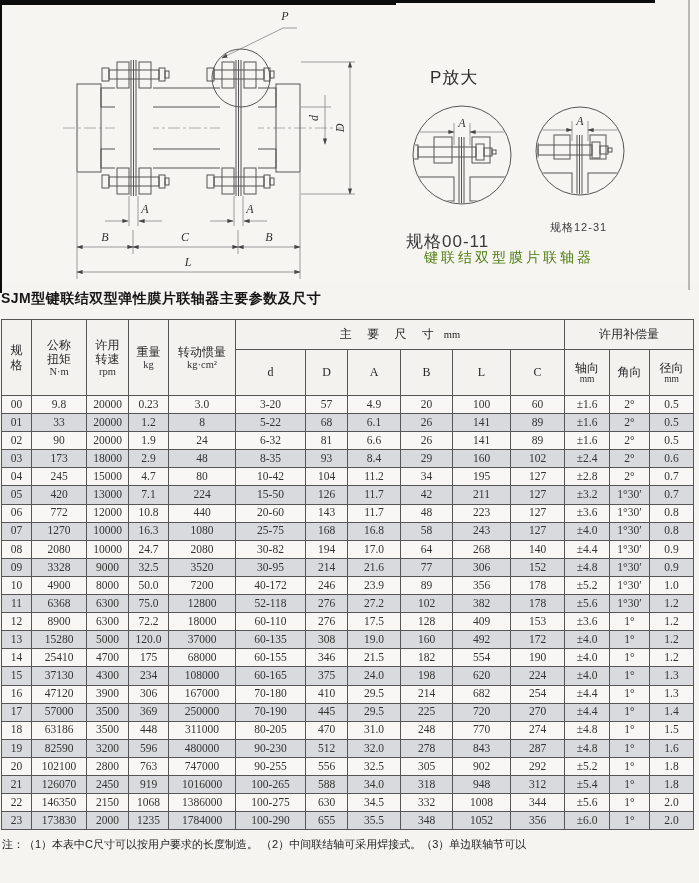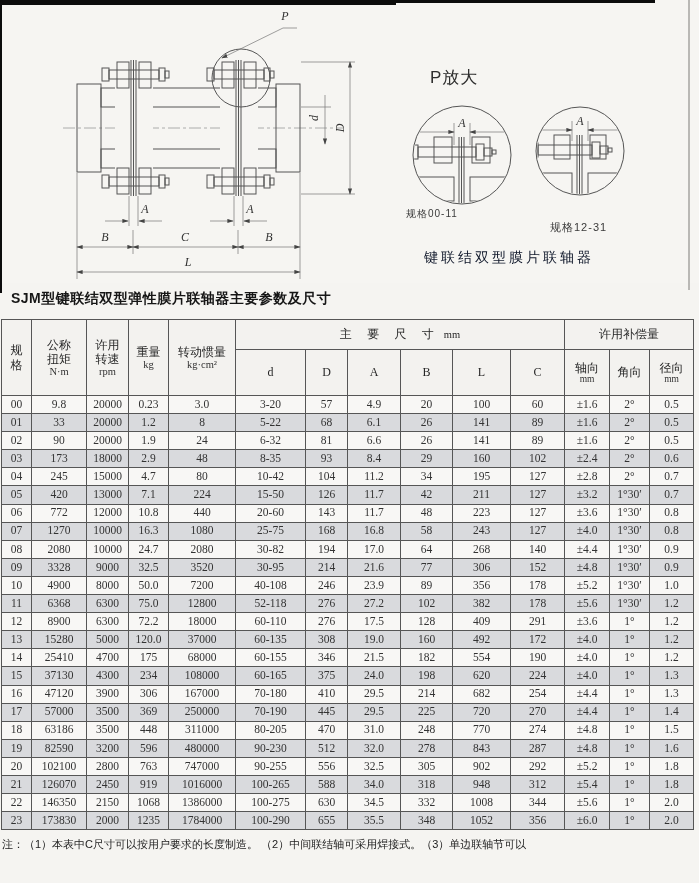--- a/index.html
+++ b/index.html
@@ -18,26 +18,26 @@
   .artifact-top{left:0;top:0;width:655px;height:3px;}
   .artifact-top2{left:0;top:0;width:396px;height:5px;}
   .artifact-left{left:0;top:0;width:2px;height:293px;}
   .artifact-right{left:688px;top:0;width:2px;height:290px;background:#b9b8b5;}
   svg .ln{stroke:#555;stroke-width:1;fill:none;}
   svg .thin{stroke:#777;stroke-width:.7;fill:none;}
   svg .cl{stroke:#999;stroke-width:.8;stroke-dasharray:12 3 3 3;fill:none;}
   svg text{fill:#333;}
   .dimlbl{font-family:"Liberation Serif","DejaVu Serif",serif;font-style:italic;font-size:12px;}
   .p-enlarge{position:absolute;left:430px;top:66px;font-size:17px;color:#2e2e2e;letter-spacing:1px;}
-  .c1-label{position:absolute;left:406px;top:207px;font-size:10px;letter-spacing:1px;color:#3a3a3a;}
+  .c1-label{position:absolute;left:406px;top:230px;font-size:17px;letter-spacing:1px;color:#3a3a3a;}
   .c2-label{position:absolute;left:550px;top:220px;font-size:11px;letter-spacing:1px;color:#3a3a3a;}
-  .detail-caption{position:absolute;left:424px;top:249px;font-size:14px;letter-spacing:3px;color:#0f172a;font-weight:500;text-align:right;}
+  .detail-caption{position:absolute;left:424px;top:249px;font-size:14px;letter-spacing:3px;color:#4d7c0f;font-weight:500;text-align:right;}
 
   
-  .table-title{margin:0;padding:7px 0 11px 11px;font-size:14px;font-weight:bold;color:#161616;letter-spacing:.5px;}
+  .table-title{margin:0;padding:7px 0 11px 1px;font-size:14px;font-weight:bold;color:#161616;letter-spacing:.5px;}
 
   
   table.spec{border-collapse:collapse;table-layout:fixed;width:693px;margin-left:1px;background:#f8f7f5;}
   table.spec th,table.spec td{border:1px solid #565656;padding:0;text-align:center;vertical-align:middle;}
   table.spec thead th{font-size:12px;font-weight:normal;color:#262626;background:#f3f2ef;line-height:1.2;}
   .hdr-stack{white-space:pre-line;line-height:1.18;}
   .hdr-unit{display:block;font-family:"Liberation Serif","DejaVu Serif",serif;font-size:10.5px;color:#333;line-height:1.05;}
   .hdr-unit-sub{display:block;font-family:"Liberation Serif","DejaVu Serif",serif;font-size:9.5px;color:#333;line-height:.95;}
   .dims-zh{letter-spacing:6px;margin-top:36px;}
   .dims-mm{font-family:"Liberation Serif","DejaVu Serif",serif;font-size:10.5px;margin-left:4px;letter-spacing:0;}
@@ -451,21 +451,21 @@
           <td>±4.8</td>
           <td>1°30′</td>
           <td>0.9</td>
         </tr>
         <tr>
           <td>10</td>
           <td>4900</td>
           <td>8000</td>
           <td>50.0</td>
           <td>7200</td>
-          <td>40-108</td>
+          <td>40-172</td>
           <td>246</td>
           <td>23.9</td>
           <td>89</td>
           <td>356</td>
           <td>178</td>
           <td>±5.2</td>
           <td>1°30′</td>
           <td>1.0</td>
         </tr>
         <tr class="shaded">
@@ -488,21 +488,21 @@
           <td>12</td>
           <td>8900</td>
           <td>6300</td>
           <td>72.2</td>
           <td>18000</td>
           <td>60-110</td>
           <td>276</td>
           <td>17.5</td>
           <td>128</td>
           <td>409</td>
-          <td>291</td>
+          <td>153</td>
           <td>±3.6</td>
           <td>1°</td>
           <td>1.2</td>
         </tr>
         <tr class="shaded">
           <td>13</td>
           <td>15280</td>
           <td>5000</td>
           <td>120.0</td>
           <td>37000</td>

